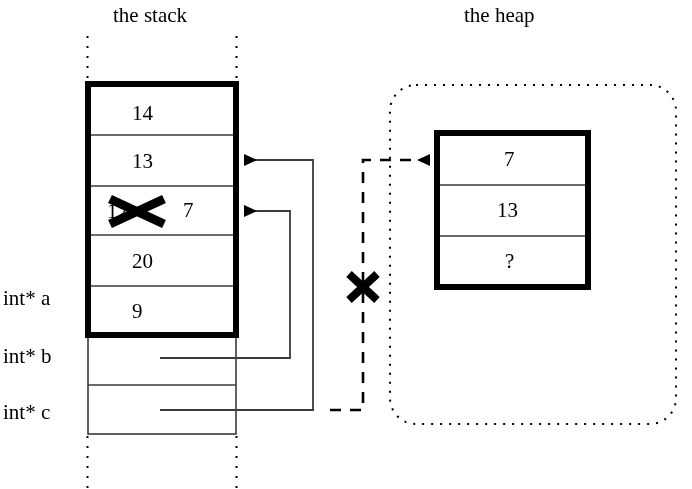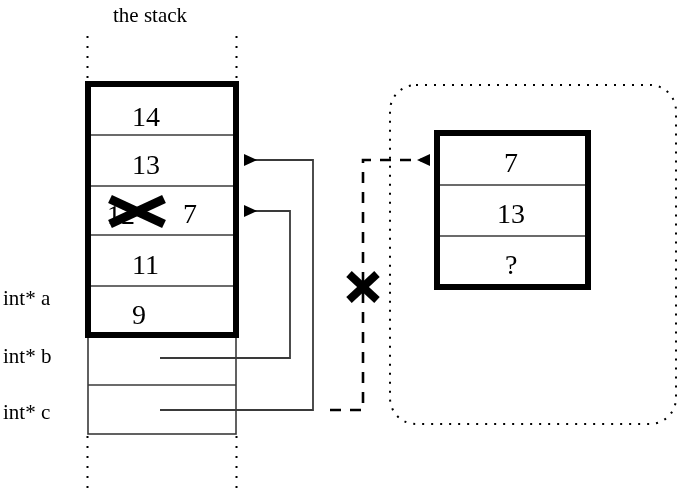--- a/index.html
+++ b/index.html
@@ -24,21 +24,21 @@
     position: absolute;
     font-family: "Liberation Serif", "DejaVu Serif", serif;
     color: #000000;
     white-space: nowrap;
     line-height: 1;
   }
   .title {
     font-size: 21px;
   }
   .cellval {
-    font-size: 28px;
+    font-size: 21px;
   }
   .varlbl {
     font-size: 21px;
   }
 </style>
 </head>
 <body>
 
 <div id="canvas">
 
@@ -96,26 +96,27 @@
 
     <g>
       <rect x="437" y="133" width="151" height="154" fill="#ffffff" stroke="#000000" stroke-width="6"></rect>
       <line x1="440" y1="185" x2="585" y2="185" stroke="#3a3a3a" stroke-width="1.6"></line>
       <line x1="440" y1="236" x2="585" y2="236" stroke="#3a3a3a" stroke-width="1.6"></line>
     </g>
 
   </svg>
 
   <div class="lbl title" style="left:113px; top:5px;">the stack</div>
+  <div class="lbl title" style="left:464px; top:5px;">the heap</div>
 
   <div class="lbl cellval" style="left:132px; top:103px;">14</div>
   <div class="lbl cellval" style="left:132px; top:151px;">13</div>
   <div class="lbl cellval" style="left:107px; top:201px;">12</div>
   <div class="lbl cellval" style="left:183px; top:200px;">7</div>
-  <div class="lbl cellval" style="left:132px; top:251px;">11</div>
+  <div class="lbl cellval" style="left:132px; top:251px;">20</div>
   <div class="lbl cellval" style="left:132px; top:301px;">9</div>
 
   <div class="lbl varlbl" style="left:3px; top:288px;">int* a</div>
   <div class="lbl varlbl" style="left:3px; top:346px;">int* b</div>
   <div class="lbl varlbl" style="left:3px; top:402px;">int* c</div>
 
   <div class="lbl cellval" style="left:504px; top:149px;">7</div>
   <div class="lbl cellval" style="left:497px; top:200px;">13</div>
   <div class="lbl cellval" style="left:505px; top:251px;">?</div>
 

